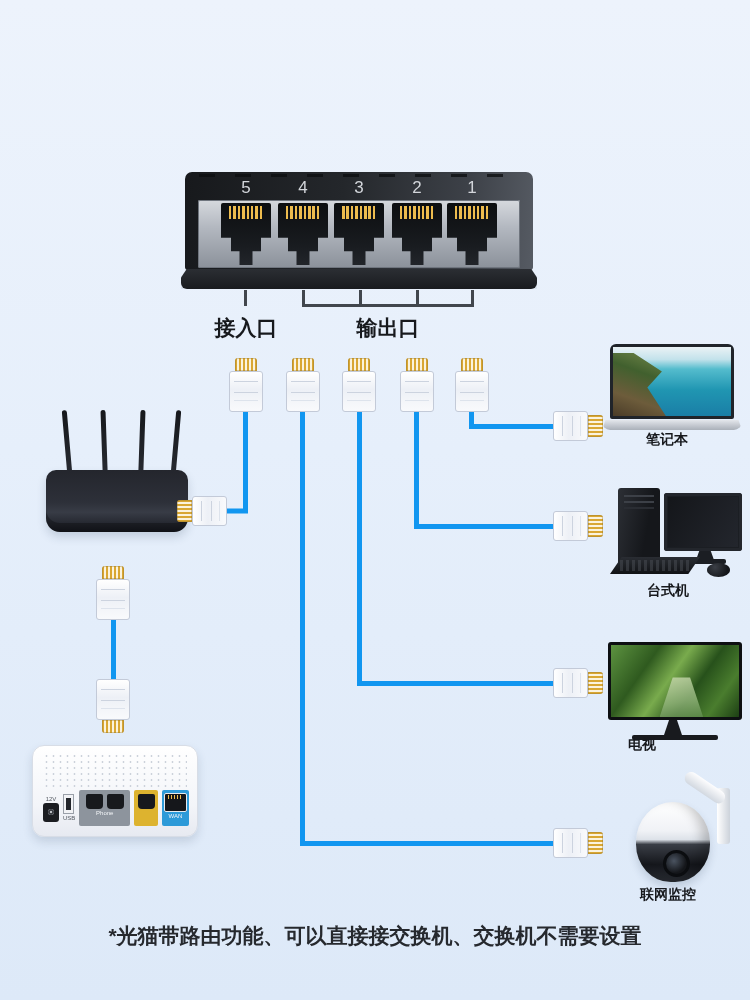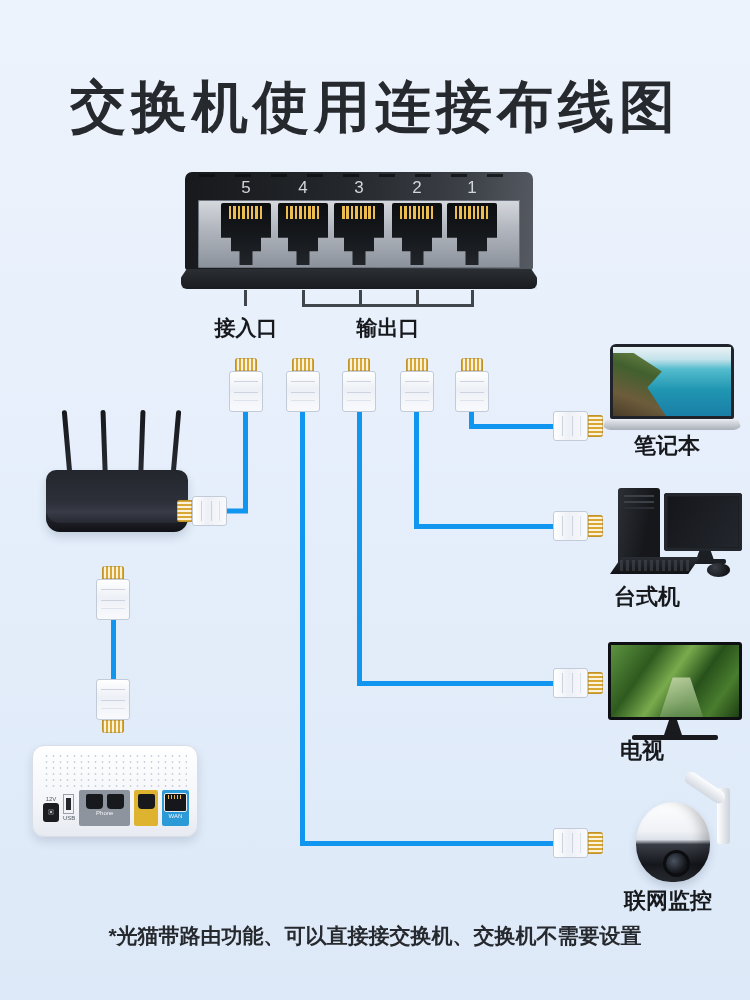--- a/index.html
+++ b/index.html
@@ -5,21 +5,21 @@
   html,body{margin:0;padding:0;}
   .canvas{
     position:relative;width:750px;height:1000px;overflow:hidden;
     background:linear-gradient(180deg,#edf3fc 0%,#e6effb 45%,#dde9f8 100%);
     font-family:"Liberation Sans",sans-serif;
   }
   .abs{position:absolute;}
   
   .title{left:0;right:0;top:70px;text-align:center;font-size:56px;font-weight:900;
          color:#26292e;letter-spacing:5px;z-index:2;}
-  .dev-label{width:140px;text-align:center;font-size:22px;font-weight:700;color:#17191d;z-index:4;}
+  .dev-label{width:140px;text-align:center;font-size:14px;font-weight:700;color:#17191d;z-index:4;}
   .port-label{width:90px;text-align:center;font-size:21px;font-weight:700;color:#17191d;z-index:2;}
   .footnote{left:0;right:0;top:922px;text-align:center;font-size:21px;font-weight:600;color:#26292e;z-index:2;}
   
   .switch{left:185px;top:172px;width:348px;height:117px;z-index:2;}
   .switch-body{position:absolute;left:0;right:0;top:0;bottom:19px;border-radius:7px 7px 3px 3px;
     background:linear-gradient(95deg,#17191c 0%,#24272b 45%,#3d4148 80%,#565b63 100%);}
   .switch-vents{position:absolute;top:2px;left:14px;right:14px;height:3px;opacity:.75;
     background:repeating-linear-gradient(90deg,#0b0d0f 0 16px,rgba(0,0,0,0) 16px 36px);}
   .port-num{position:absolute;top:6px;width:50px;text-align:center;font-size:17px;color:#d2d5da;}
   .switch-plate{position:absolute;left:13px;right:13px;top:28px;height:68px;border-radius:2px;
@@ -139,21 +139,20 @@
     box-shadow:inset -8px -4px 12px rgba(0,0,0,.22),0 5px 9px rgba(40,60,90,.18);}
   .cam-lens{position:absolute;left:37px;top:62px;width:21px;height:21px;border-radius:50%;
     background:radial-gradient(circle at 38% 38%,#566] ,#14161a 65%);
     background:radial-gradient(circle at 38% 38%,#4a5360,#14161a 65%);border:3px solid #0b0d10;}
 </style>
 </head>
 <body>
 
 <div class="canvas">
 
-  <div class="abs title">交换机使用连接布线图</div>
 
   <svg class="abs cables" width="750" height="1000" viewBox="0 0 750 1000">
     <path d="M245.5,400 V511 H226" fill="none" stroke="#1196f0" stroke-width="5"></path>
     <path d="M302.5,400 V843.5 H553" fill="none" stroke="#1196f0" stroke-width="5"></path>
     <path d="M359.5,400 V683.5 H553" fill="none" stroke="#1196f0" stroke-width="5"></path>
     <path d="M416.5,400 V526.5 H553" fill="none" stroke="#1196f0" stroke-width="5"></path>
     <path d="M471.5,400 V426.5 H553" fill="none" stroke="#1196f0" stroke-width="5"></path>
     <path d="M113.5,612 V688" fill="none" stroke="#1196f0" stroke-width="5"></path>
   </svg>
 
@@ -285,21 +284,21 @@
   <div class="abs dev-label" style="left:597px;top:431px">笔记本</div>
 
   <div class="abs desktop">
     <div class="tower"></div>
     <div class="d-monitor"></div>
     <div class="d-stand"></div>
     <div class="d-stand-base"></div>
     <div class="d-keyboard"></div>
     <div class="d-mouse"></div>
   </div>
-  <div class="abs dev-label" style="left:577px;top:582px">台式机</div>
+  <div class="abs dev-label" style="left:598px;top:582px">台式机</div>
 
   <div class="abs tv">
     <div class="tv-screen">
         <div class="tv-img"></div>
       </div>
     <div class="tv-neck"></div>
     <div class="tv-base"></div>
   </div>
   <div class="abs dev-label" style="left:572px;top:736px">电视</div>
 

